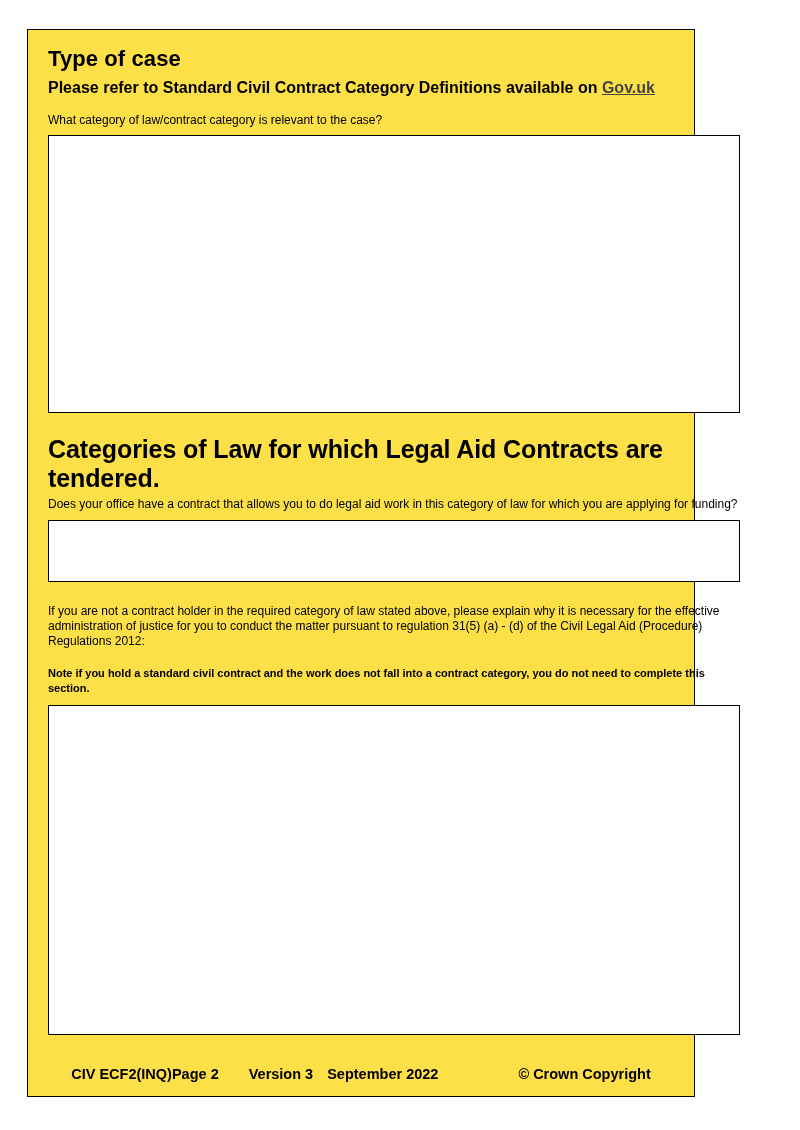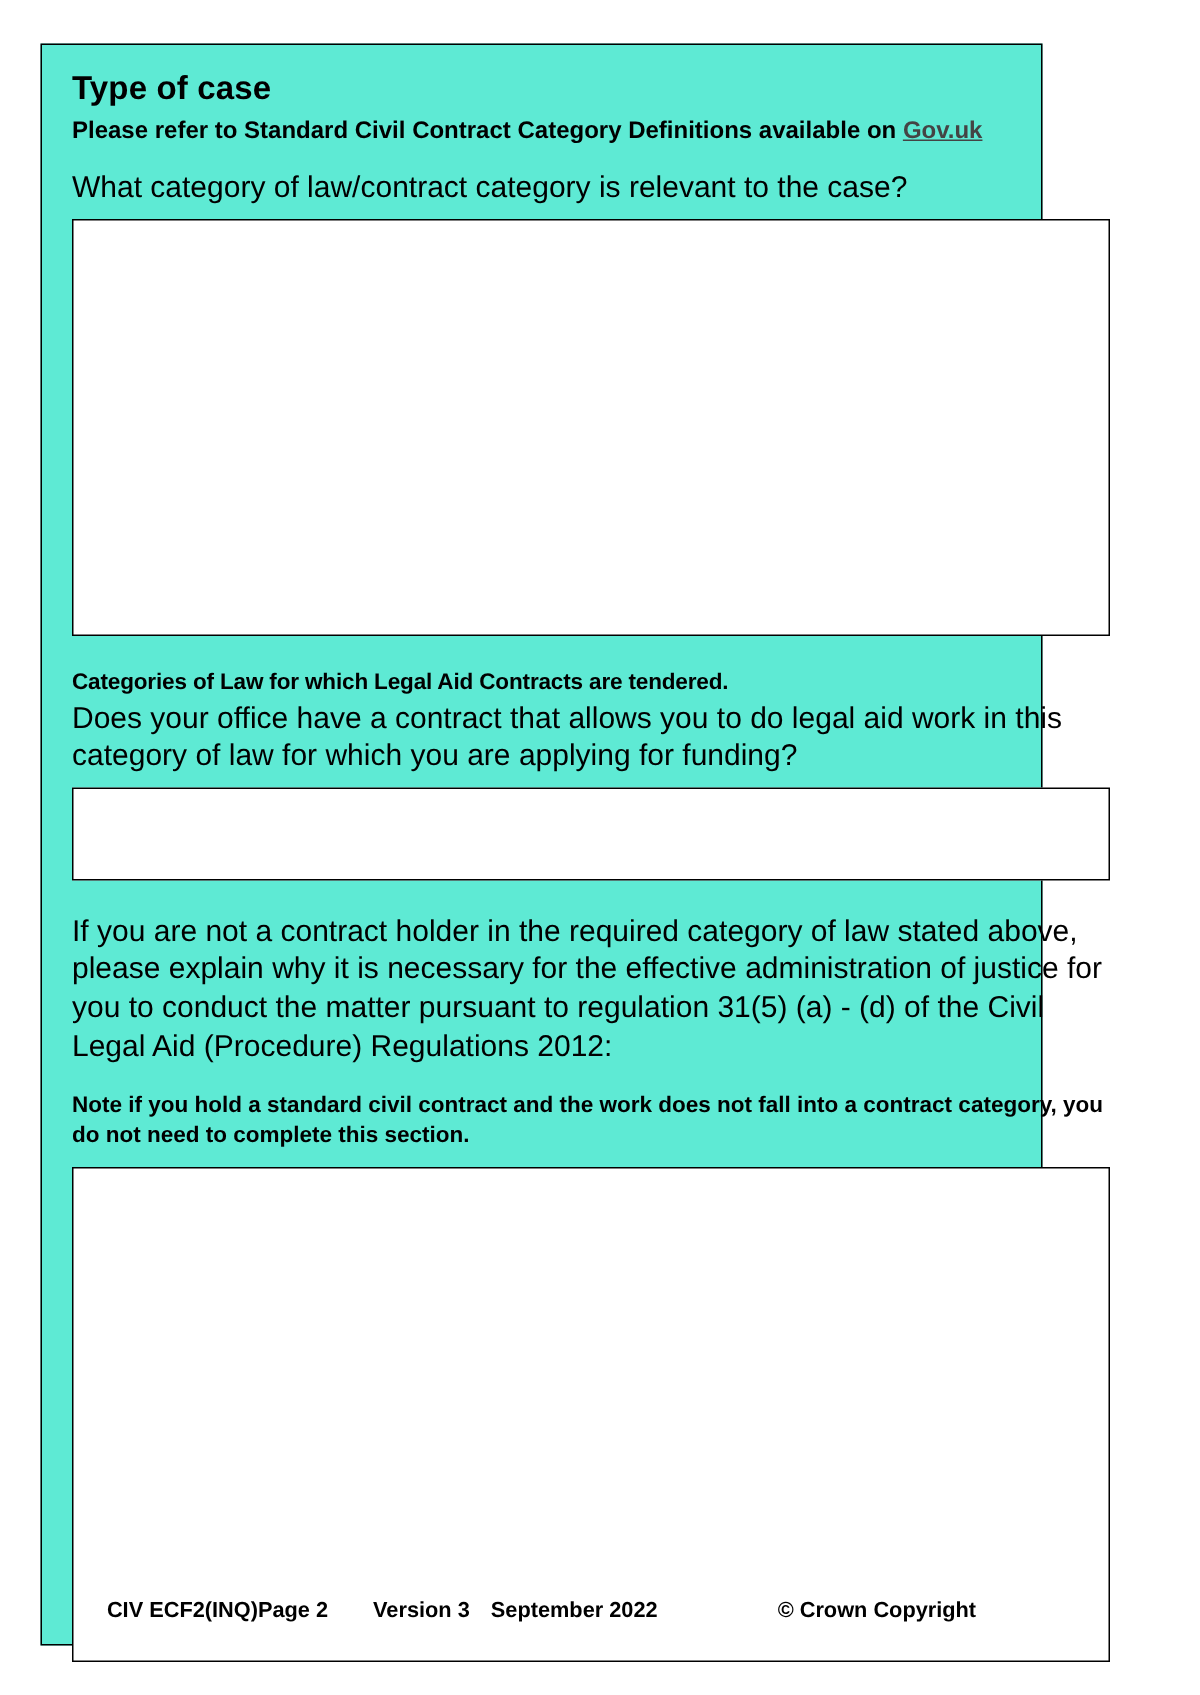--- a/index.html
+++ b/index.html
@@ -15,56 +15,56 @@
     -webkit-font-smoothing: antialiased;
   }
   .page {
     position: absolute;
     left: 27px;
     top: 29px;
     width: 668px;
     height: 1068px;
     border: 1px solid #000000;
     box-sizing: border-box;
-    background: #5eead4;
+    background: #fde047;
   }
   .content {
     position: absolute;
     left: 20px;
     top: 16px;
     width: 694px;
   }
   h1.section-title {
     font-size: 22px;
     font-weight: bold;
     margin: 0 0 7px 0;
     letter-spacing: 0.1px;
   }
   h2.section-title {
-    font-size: 15px;
+    font-size: 25px;
     font-weight: bold;
     margin: 0 0 4px 0;
     letter-spacing: -0.1px;
   }
   .bold-line {
     font-size: 16px;
     font-weight: bold;
     margin: 0 0 16px 0;
   }
   .bold-line .link {
     text-decoration: underline;
     color: #444444;
   }
   .q-text {
-    font-size: 20px;
+    font-size: 12px;
     line-height: 1.28;
     margin: 0 0 7px 0;
   }
   .note-text {
-    font-size: 15px;
+    font-size: 11px;
     font-weight: bold;
     line-height: 1.35;
     margin: 16px 0 10px 0;
   }
   .answer-box {
     border: 1px solid #000000;
     box-sizing: border-box;
     width: 692px;
     background: #ffffff;
     margin: 0;

